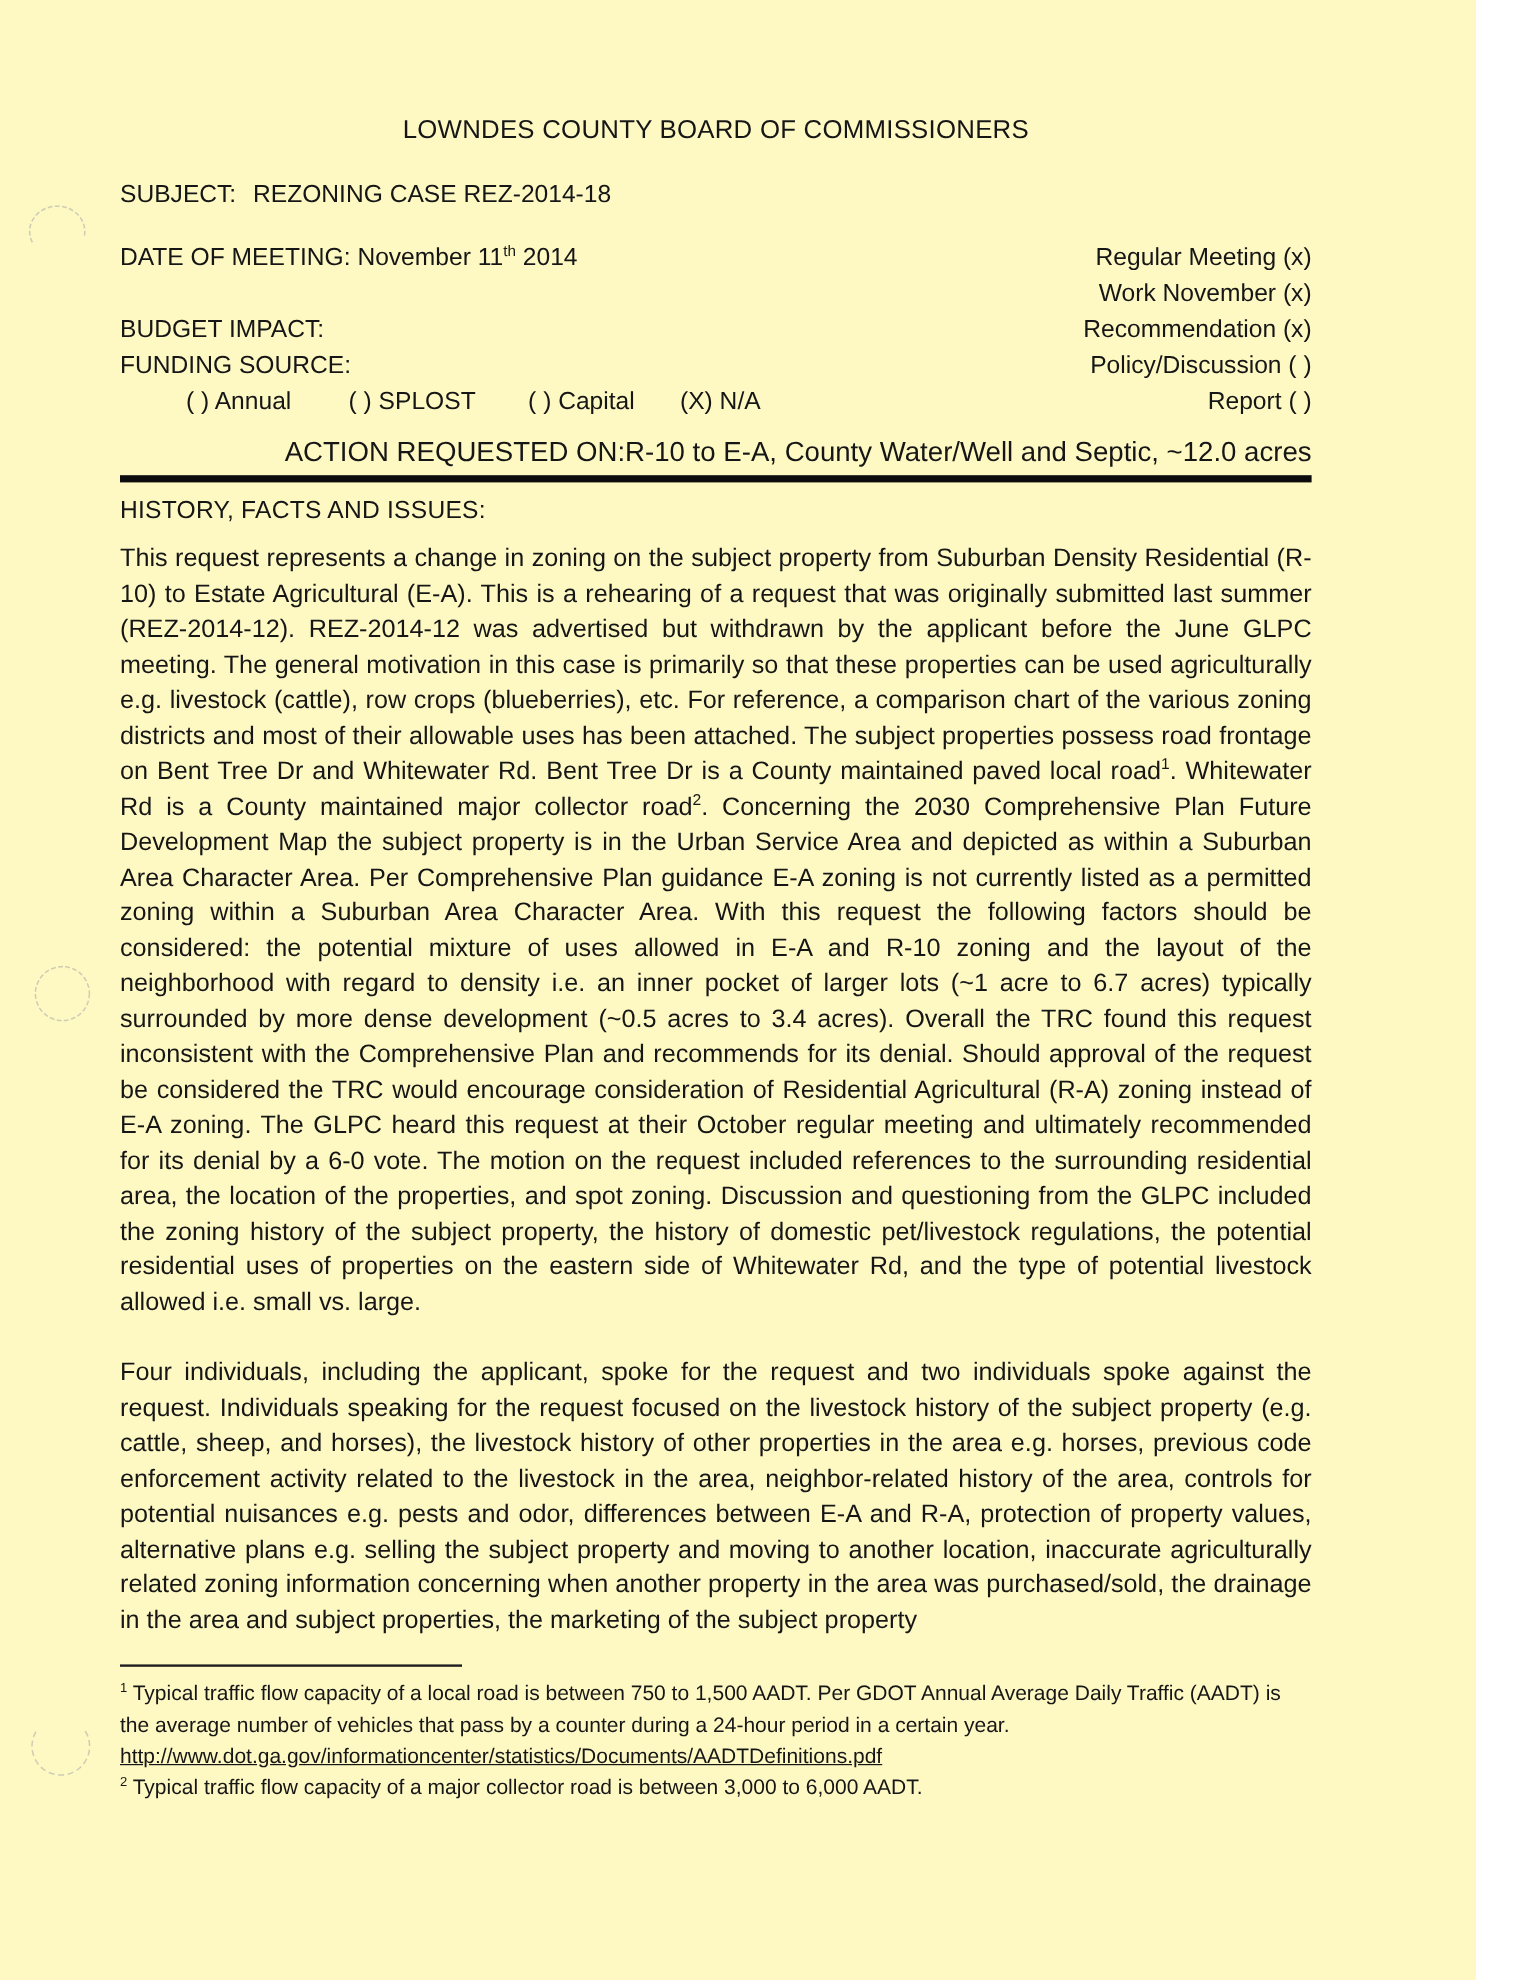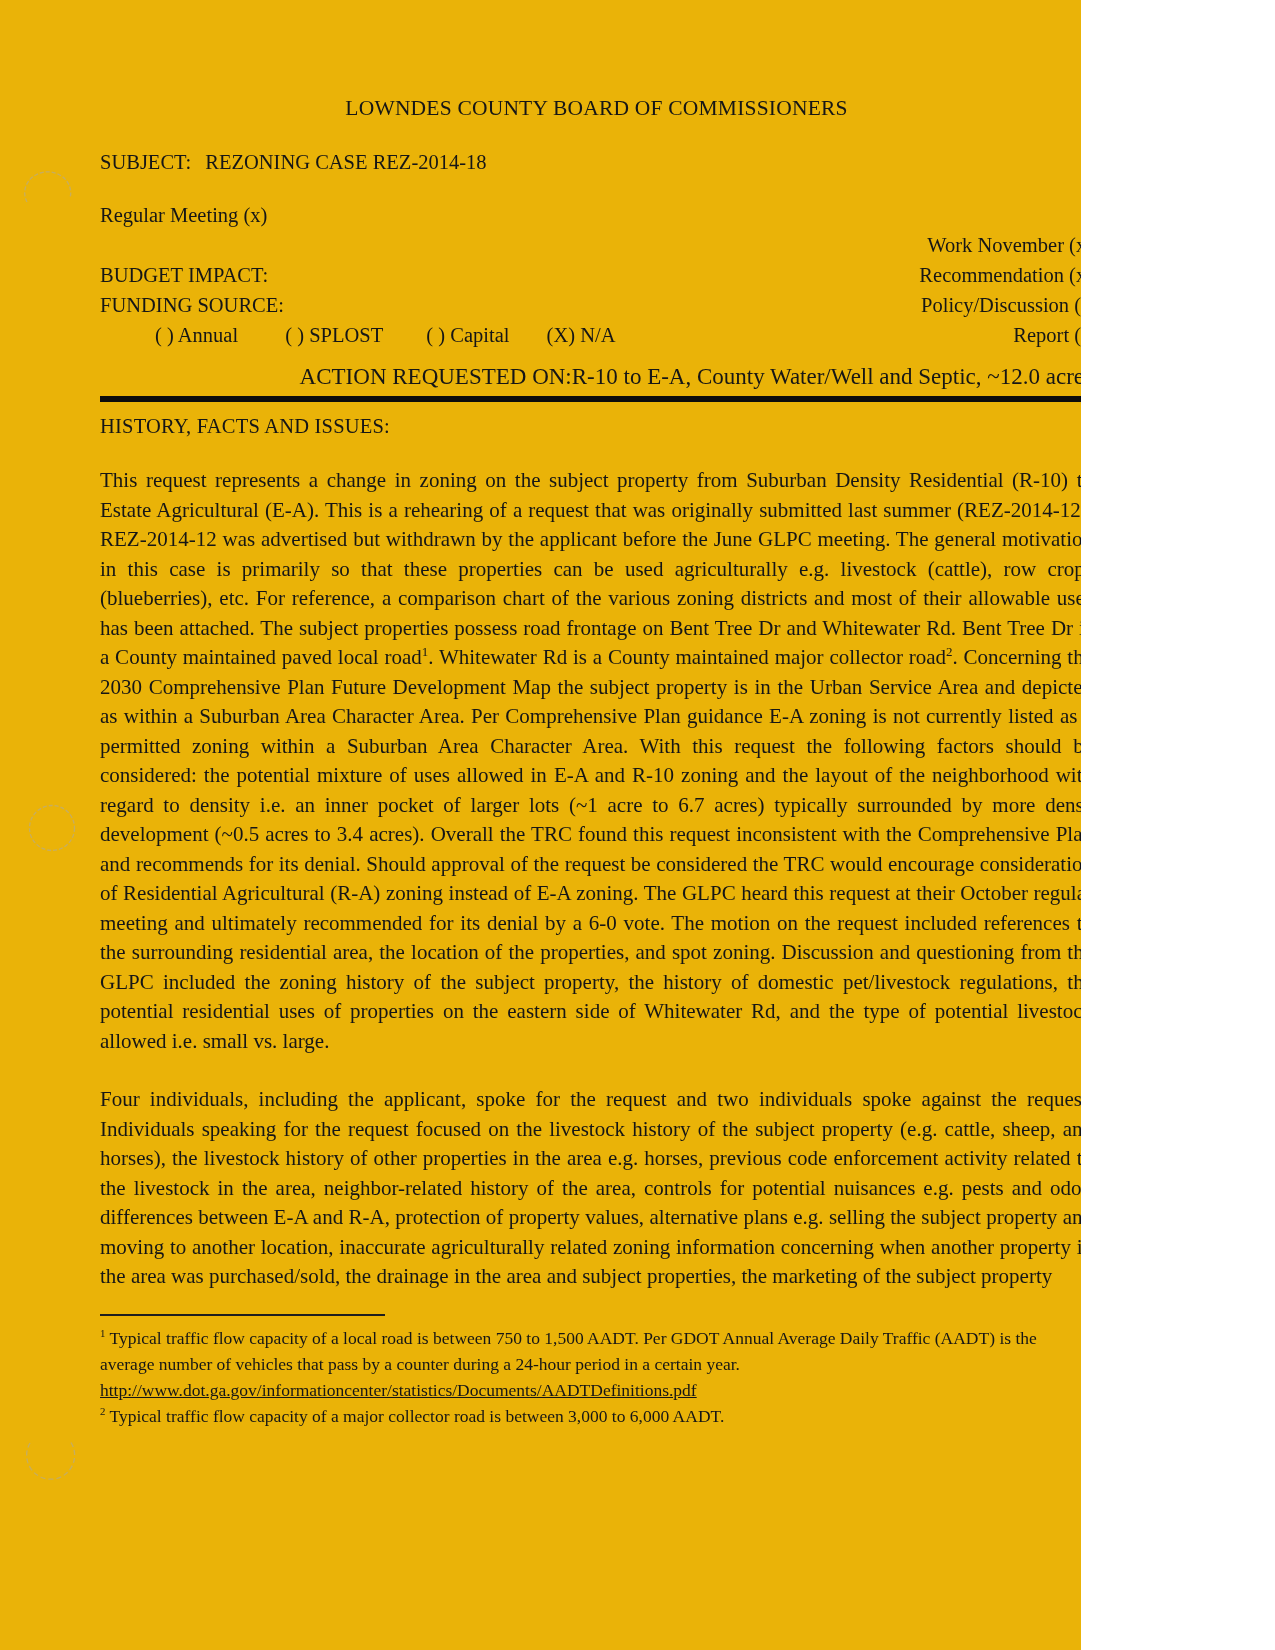--- a/index.html
+++ b/index.html
@@ -1,21 +1,21 @@
 <!DOCTYPE html>
 <html><head>
 <meta charset="utf-8">
 <style>
   html, body { margin: 0; padding: 0; background: #ffffff; }
   .page {
     position: relative;
-    width: 1081px;
+    width: 1230px;
     height: 1650px;
-    background: #eab308;
-    font-family: Liberation Serif, serif;
+    background: #fef9c3;
+    font-family: Liberation Sans, sans-serif;
     color: #161616;
     overflow: hidden;
   }
   .content {
     position: absolute;
     left: 100px;
     top: 0;
     width: 993px;
   }
   .title-block {
@@ -61,21 +61,21 @@
     height: 6px;
     background: #0c0c0c;
   }
   .section-heading {
     margin-top: 9px;
     font-size: 20.5px;
     line-height: 30px;
     letter-spacing: 0.2px;
   }
   .body-text {
-    margin-top: 25px;
+    margin-top: 10px;
     font-size: 21px;
     line-height: 29.5px;
     text-align: justify;
   }
   .body-text p { margin: 0; }
   .body-text p + p { margin-top: 29px; }
   sup {
     font-size: 0.62em;
     line-height: 0;
     vertical-align: super;
@@ -121,20 +121,21 @@
     <div class="title-block">
       <div>LOWNDES COUNTY BOARD OF COMMISSIONERS</div>
     </div>
 
     <div class="subject-row">
       <span>SUBJECT:</span><span class="value">REZONING CASE REZ-2014-18</span>
     </div>
 
     <div class="header-grid">
       <div class="header-row">
+        <span><span>DATE OF MEETING:</span> <span><span>November 11</span><sup>th</sup><span> 2014</span></span></span>
         <span>Regular Meeting (x)</span>
       </div>
       <div class="header-row">
         <span></span>
         <span>Work November (x)</span>
       </div>
       <div class="header-row">
         <span>BUDGET IMPACT:</span>
         <span>Recommendation (x)</span>
       </div>

